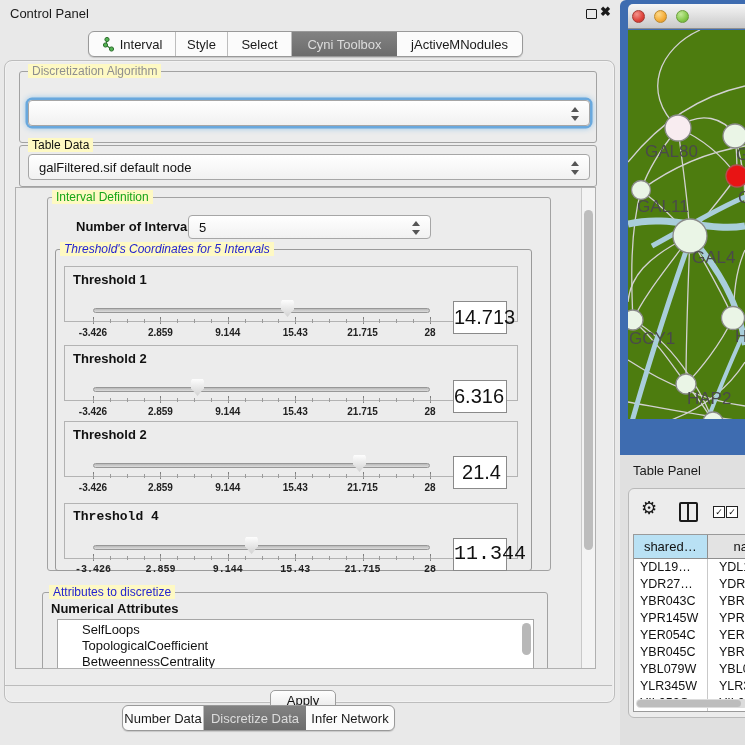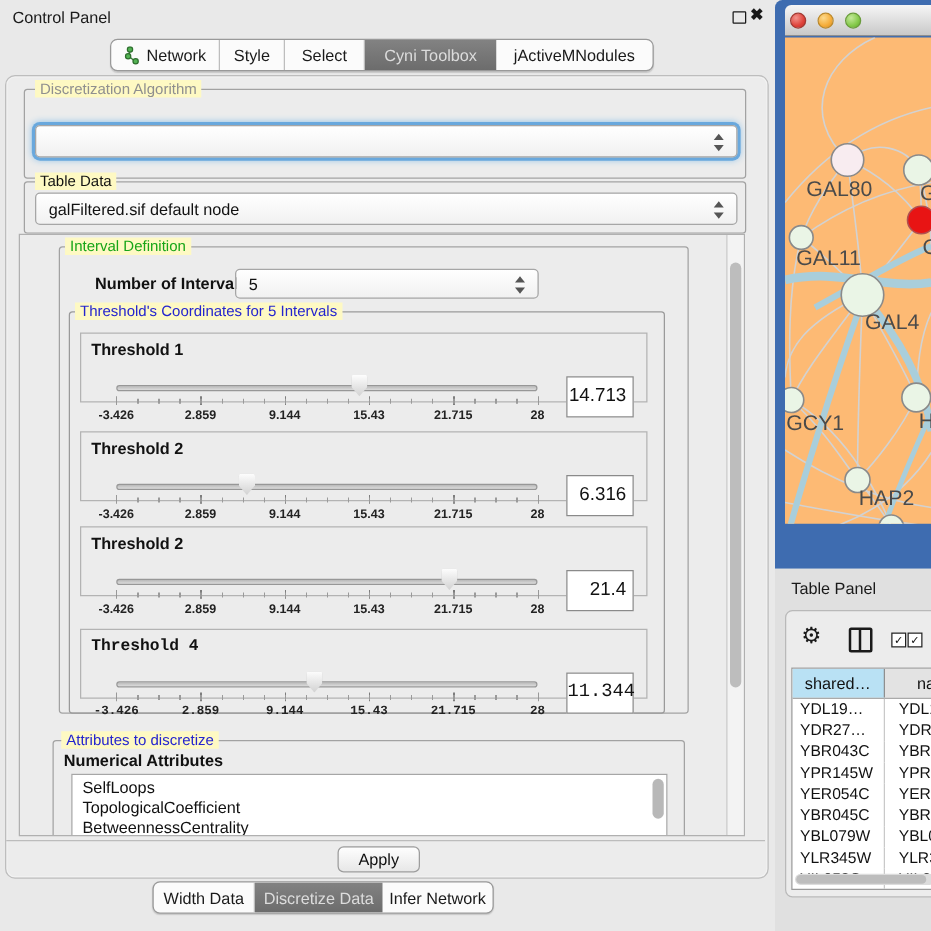--- a/index.html
+++ b/index.html
@@ -57,40 +57,40 @@
   .thumbp{position:absolute;top:33px;width:13px;height:17px;background:linear-gradient(#fdfdfd,#d2d2d2);
           clip-path:polygon(8% 0,92% 0,100% 12%,100% 55%,50% 100%,0 55%,0 12%);
           filter:drop-shadow(0 0 1px #7f7f7f);}
   .ticks-major{position:absolute;left:28px;top:50px;width:338px;height:7px;
         background-image:repeating-linear-gradient(90deg,#7d7d7d 0 1px,transparent 1px 67.4px);}
   .ticks-minor{position:absolute;left:28px;top:52px;width:338px;height:4px;
         background-image:repeating-linear-gradient(90deg,#9a9a9a 0 1px,transparent 1px 16.85px);}
   .scale{position:absolute;left:28px;top:60px;width:337px;height:12px;font-size:10px;font-weight:bold;color:#222;}
   .scale span{position:absolute;transform:translateX(-50%);white-space:nowrap;}
   .vbox{position:absolute;left:388px;top:34px;width:54px;height:33px;background:#fff;border:1px solid #8a8a8a;
-        box-sizing:border-box;font-size:15px;text-align:right;line-height:30px;padding-right:5px;}
+        box-sizing:border-box;font-size:20px;text-align:right;line-height:30px;padding-right:5px;}
 
   .attr-list{position:absolute;left:14px;top:26px;width:477px;height:50px;background:#fff;border:1px solid #a6a6a6;
              box-sizing:border-box;overflow:hidden;}
-  .attr-list .it{padding-left:8px;line-height:16px;font-size:13px;white-space:nowrap;}
+  .attr-list .it{padding-left:24px;line-height:16px;font-size:13px;white-space:nowrap;}
   .attr-scroll{position:absolute;right:2px;top:3px;width:9px;height:32px;background:#b8b8b8;border-radius:5px;}
 
-  .toolband{left:0;top:611px;width:607px;height:31px;border-top:1px solid #bcbcbc;}
+  .toolband{left:0;top:624px;width:607px;height:31px;border-top:1px solid #bcbcbc;}
   .apply{position:absolute;left:265px;top:4px;width:66px;height:21px;background:linear-gradient(#fefefe,#e7e7e7);
          border:1px solid #9d9d9d;border-radius:5px;font-size:13px;text-align:center;line-height:19px;box-sizing:border-box;}
 
   
   .net-window{left:620px;top:0;width:125px;height:455px;background:#3e6cb0;border-radius:6px 0 0 0;}
   .net-titlebar{position:absolute;left:8px;top:4px;width:117px;height:25px;border-radius:5px 0 0 0;
         background:linear-gradient(#f6f6f6,#c9c9c9);border-bottom:1px solid #8f8f8f;box-sizing:border-box;}
   .light{position:absolute;top:6px;width:13px;height:13px;border-radius:50%;box-sizing:border-box;}
   .l-red{left:4px;background:radial-gradient(circle at 35% 30%,#f2938c,#df423a 60%,#b3312c);border:1px solid #a23a33;}
   .l-yellow{left:26px;background:radial-gradient(circle at 35% 30%,#fcd98b,#f5ac38 60%,#cd8a2a);border:1px solid #bb8a2e;}
   .l-green{left:48px;background:radial-gradient(circle at 35% 30%,#c4e99a,#84c94a 60%,#61a332);border:1px solid #6a9c3c;}
-  .net-view{position:absolute;left:8px;top:30px;width:117px;height:389px;background:#fdba74;}
+  .net-view{position:absolute;left:8px;top:30px;width:117px;height:389px;background:#4d7c0f;}
 
   
   .table-region{left:620px;top:455px;width:125px;height:290px;background:#e0e0e0;}
   .tp-title{position:absolute;left:13px;top:8px;font-size:13px;color:#1a1a1a;}
   .tp-panel{position:absolute;left:8px;top:33px;width:130px;height:230px;background:#ececec;
             border:1px solid #b9b9b9;border-radius:6px;box-sizing:border-box;}
   .gear{position:absolute;left:12px;top:8px;font-size:18px;color:#1a1a1a;}
   .split-icon{position:absolute;left:50px;top:13px;width:15px;height:16px;border:2px solid #1a1a1a;border-radius:2px;}
   .split-icon i{position:absolute;left:6px;top:0;width:2px;height:100%;background:#1a1a1a;}
   .cb{position:absolute;top:17px;width:10px;height:10px;border:1.5px solid #222;font-size:9px;line-height:10px;
@@ -118,21 +118,21 @@
 
   <div class="abs tabbar topbar">
     <div class="seg" style="width:87px;">
       <svg width="13" height="15" viewBox="0 0 13 15" style="margin-right:5px;">
         <line x1="5" y1="3" x2="4" y2="8" stroke="#3a7d3a" stroke-width="1.2"></line>
         <line x1="4" y1="8" x2="9" y2="12" stroke="#3a7d3a" stroke-width="1.2"></line>
         <circle cx="5" cy="2.5" r="2.1" fill="#53b353" stroke="#2e6e2e"></circle>
         <circle cx="3.5" cy="8" r="2.1" fill="#53b353" stroke="#2e6e2e"></circle>
         <circle cx="9.5" cy="12" r="2.1" fill="#53b353" stroke="#2e6e2e"></circle>
       </svg>
-      <span>Network</span>
+      <span>Interval</span>
     </div>
     <div class="seg" style="width:52px;">
       <span>Style</span>
     </div>
     <div class="seg" style="width:64px;">
       <span>Select</span>
     </div>
     <div class="seg active" style="width:105px;">
       <span>Cyni Toolbox</span>
     </div>
@@ -172,21 +172,21 @@
         <div class="abs" style="left:28px;top:21px;font-size:13px;font-weight:bold;">Number of Intervals</div>
         <div class="combo" style="left:140px;top:17px;width:243px;height:24px;">
           <span class="val" style="top:4px;">5</span>
           <span class="arrows" style="top:4px;">
               <i class="up"></i>
               <i class="dn"></i>
             </span>
         </div>
 
         <div class="group" style="left:7px;top:51px;width:477px;height:322px;border-color:#9a9a9a;">
-          <span class="group-label lbl-blue" style="left:4px;">Threshold's Coordinates for 5 Intervals</span>
+          <span class="group-label lbl-blue" style="left:4px;font-style:italic;">Threshold's Coordinates for 5 Intervals</span>
 
           <div class="thr-panel" style="top:16px;">
             <div class="thr-label">Threshold 1</div>
             <div class="track"></div>
             <div class="thumbp" style="left:216px;"></div>
             <div class="ticks-major"></div>
             <div class="ticks-minor"></div>
             <div class="scale">
               <span style="left:0%">-3.426</span>
               <span style="left:20%">2.859</span>
@@ -269,21 +269,21 @@
     </div>
 
     <div class="abs toolband">
       <div class="apply">Apply</div>
     </div>
 
   </div>
 
   <div class="abs tabbar botbar">
     <div class="seg" style="width:81px;">
-      <span>Width Data</span>
+      <span>Number Data</span>
     </div>
     <div class="seg active" style="width:102px;">
       <span>Discretize Data</span>
     </div>
     <div class="seg" style="width:88px;">
       <span>Infer Network</span>
     </div>
   </div>
 
   <div class="abs net-window">

